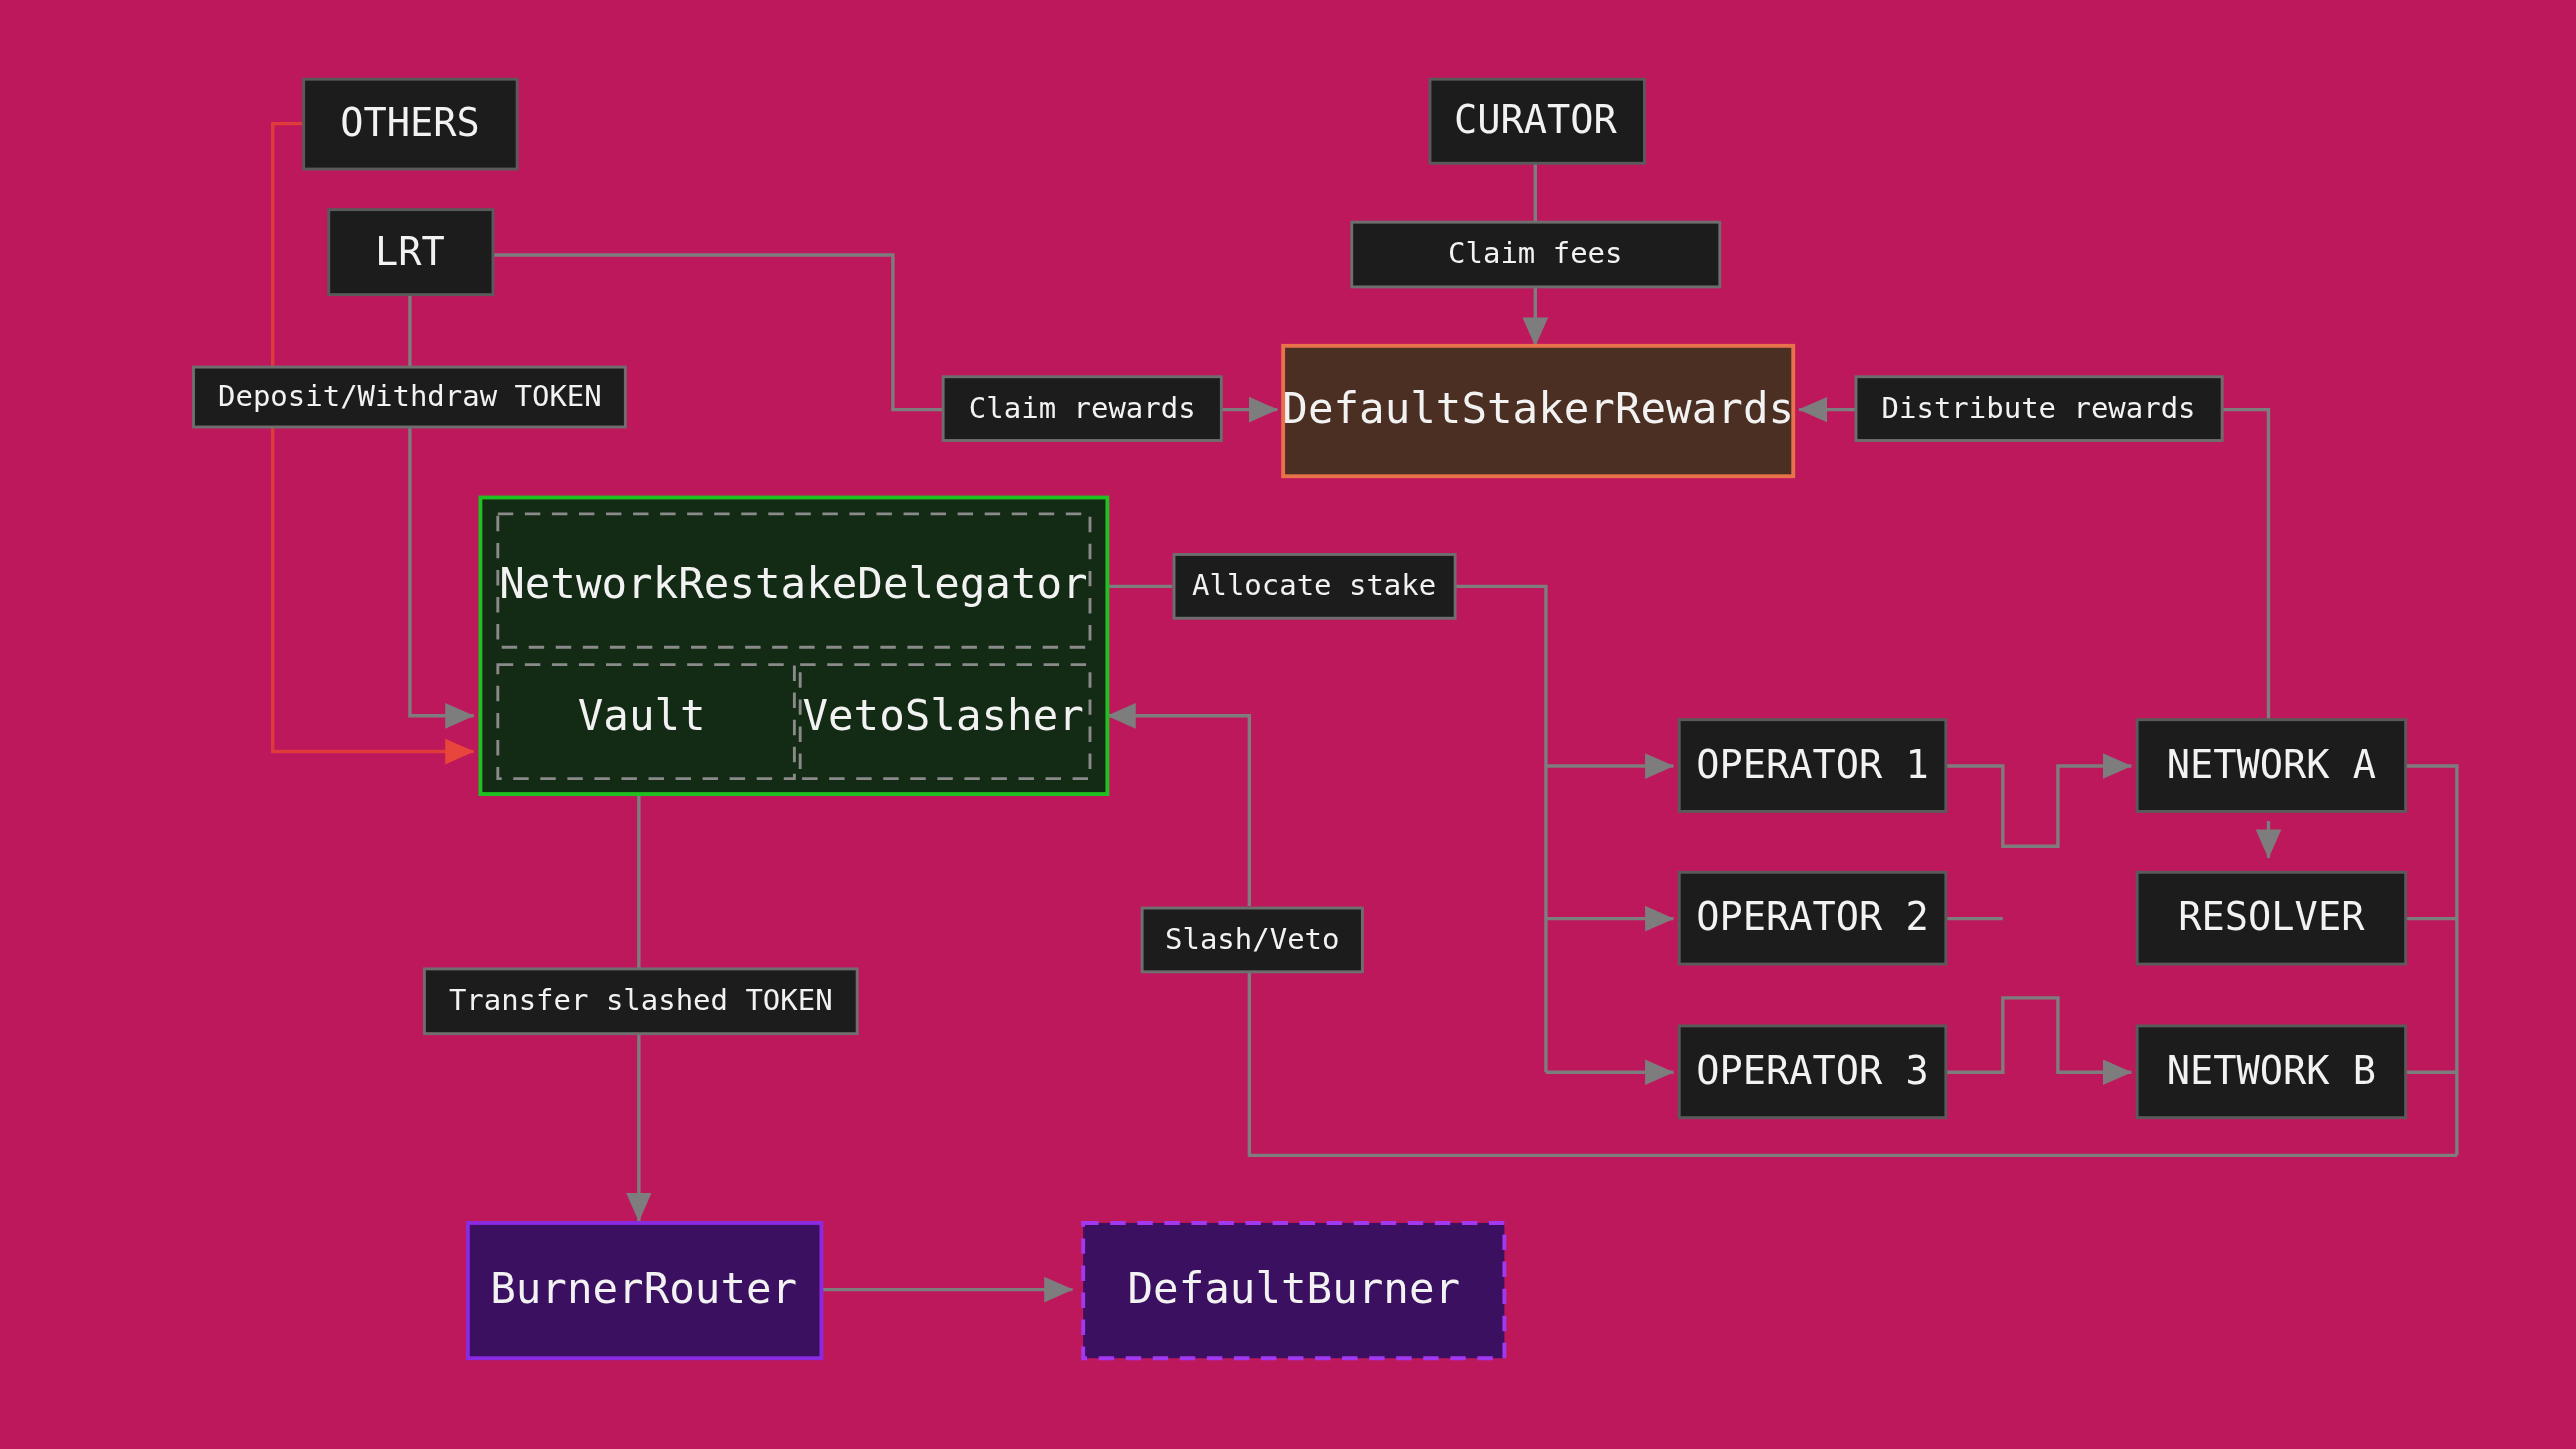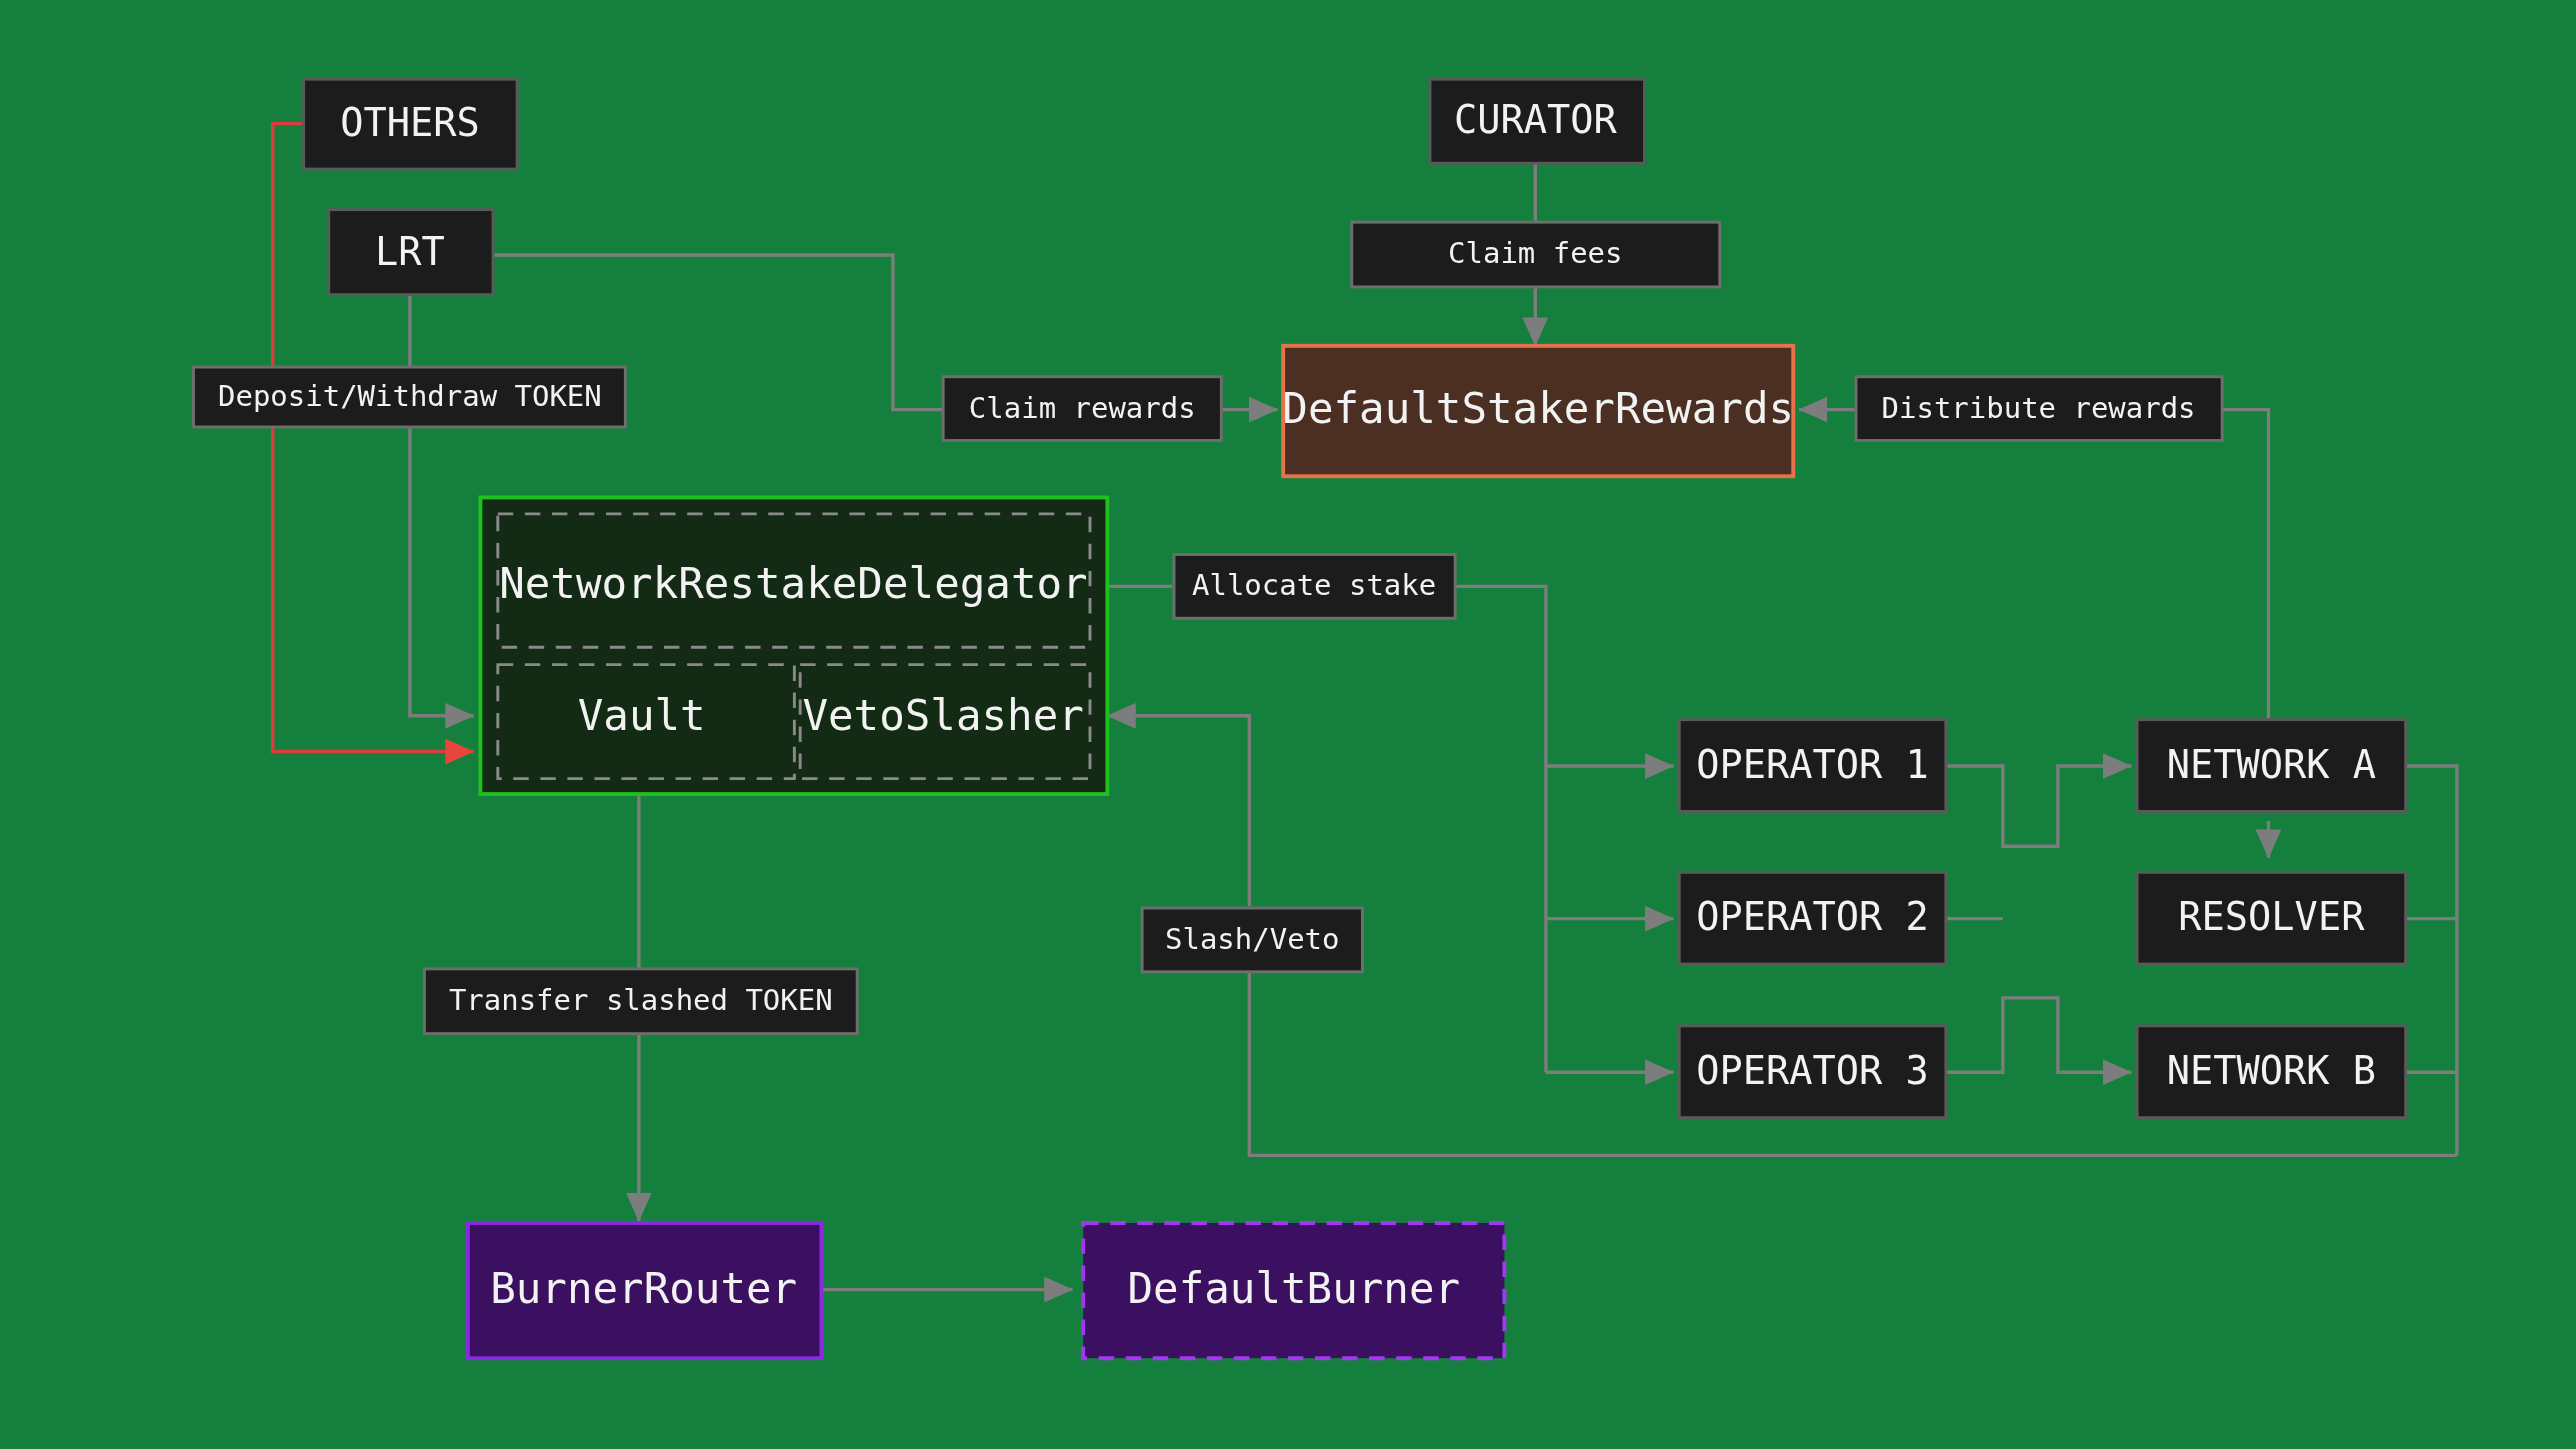--- a/index.html
+++ b/index.html
@@ -11,21 +11,21 @@
   body {
     width: 2576px;
     height: 1449px;
     overflow: hidden;
     font-family: "DejaVu Sans Mono", "Liberation Mono", monospace;
   }
   #diagram-root {
     position: relative;
     width: 2576px;
     height: 1449px;
-    background: #15803d;
+    background: #be185d;
   }
   svg#diagram-svg {
     position: absolute;
     top: 0; left: 0;
     width: 2576px;
     height: 1449px;
     display: block;
   }
   .node-label {
     font-family: "DejaVu Sans Mono", "Liberation Mono", monospace;

